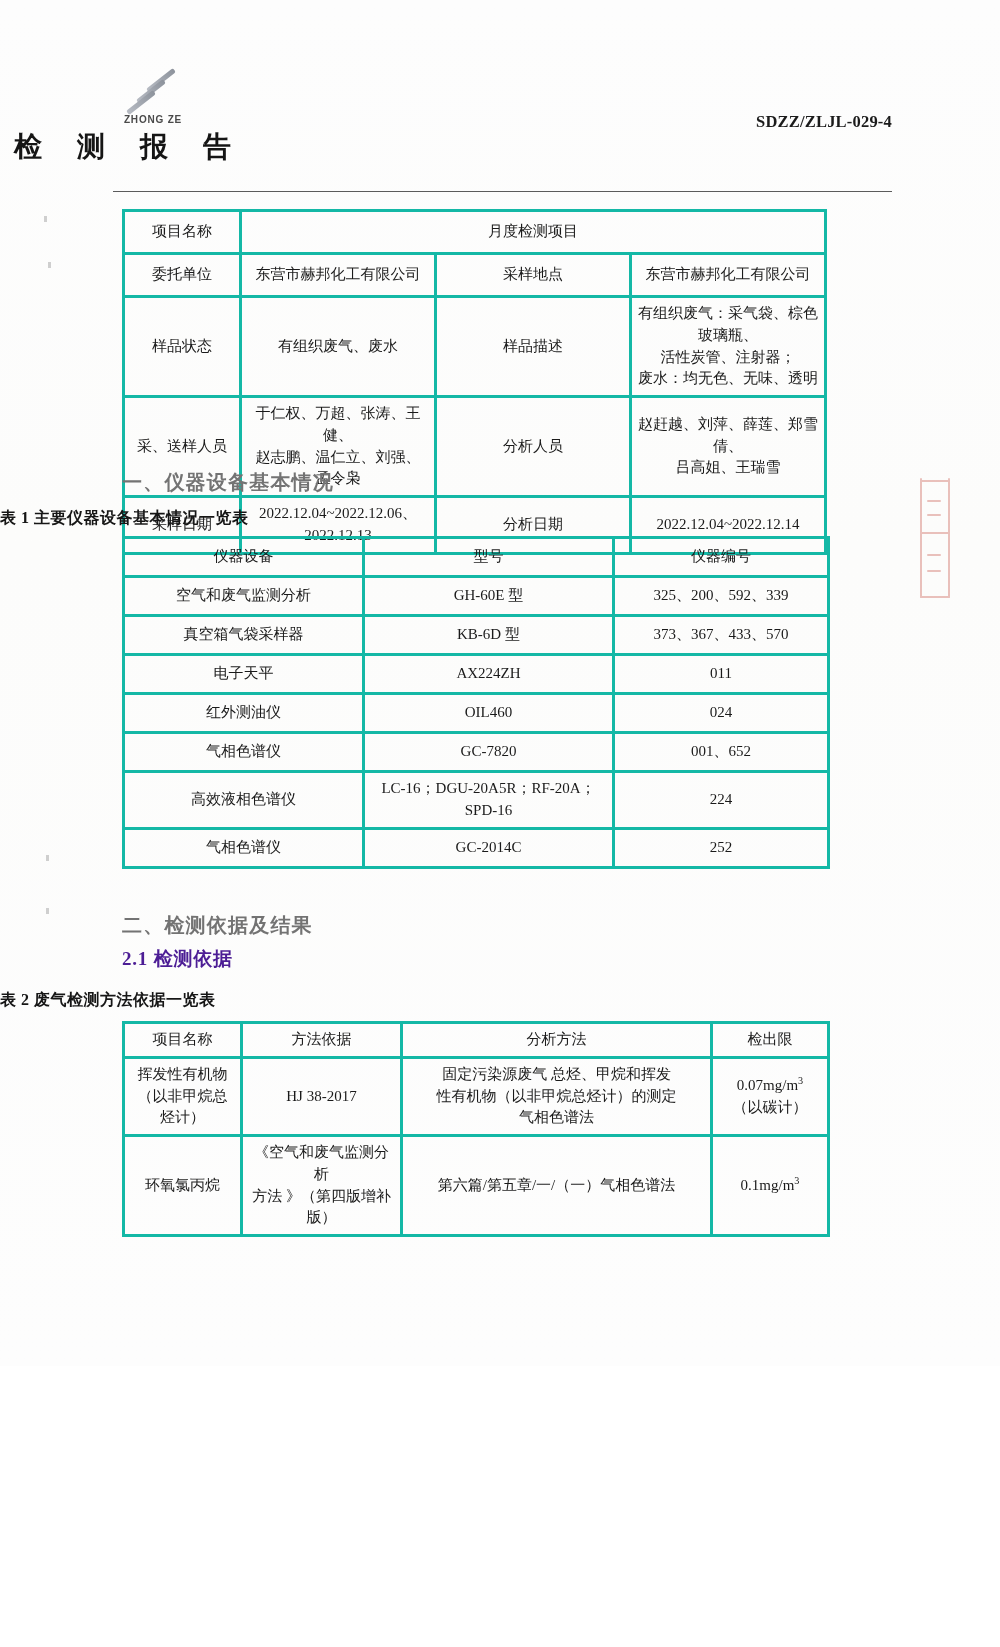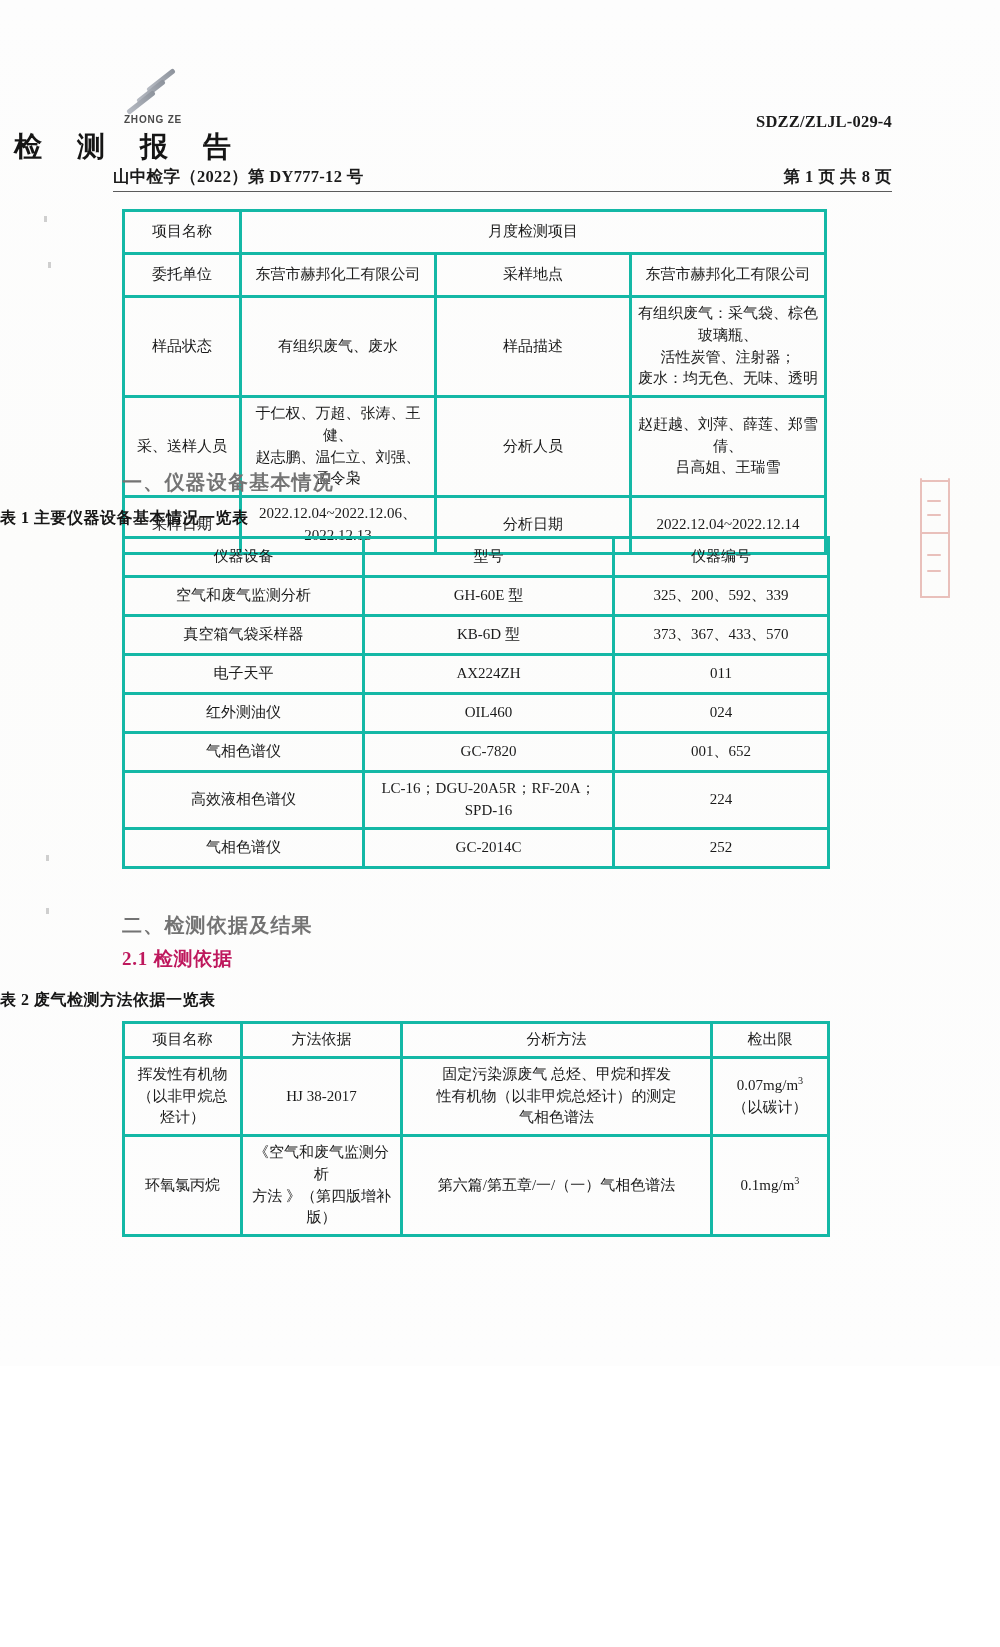--- a/index.html
+++ b/index.html
@@ -187,21 +187,21 @@
     color: #737373;
   }
   #sec-1 { top: 469px; }
   #sec-2 { top: 912px; }
   .section-h2 {
     position: absolute;
     left: 122px;
     font-size: 19px;
     font-weight: bold;
     letter-spacing: 0.8px;
-    color: #be185d;
+    color: #4c1d95;
   }
   #sec-21 { top: 946px; }
 
   .multi { display: block; }
   sup { font-size: 0.68em; vertical-align: super; }
 
   
   .stamp-marks {
     position: absolute;
     right: 42px;
@@ -267,24 +267,20 @@
           <span class="m1"></span>
             <span class="m2"></span>
             <span class="m3"></span>
         </div>
         <div class="logo-text">ZHONG ZE</div>
       </div>
 
       <div class="doc-code">SDZZ/ZLJL-029-4</div>
       <div class="report-title">检 测 报 告</div>
 
-      <div class="subhead-row">
-        <div class="subhead-left">山中检字（2022）第 DY777-12 号</div>
-        <div class="subhead-right">第 1 页  共 8 页</div>
-      </div>
       <div class="header-rule"></div>
     </div>
 
     <table class="doc-table info-table">
       <tbody>
         <tr>
           <td class="lbl">项目名称</td>
           <td colspan="3">月度检测项目</td>
         </tr>
         <tr>

